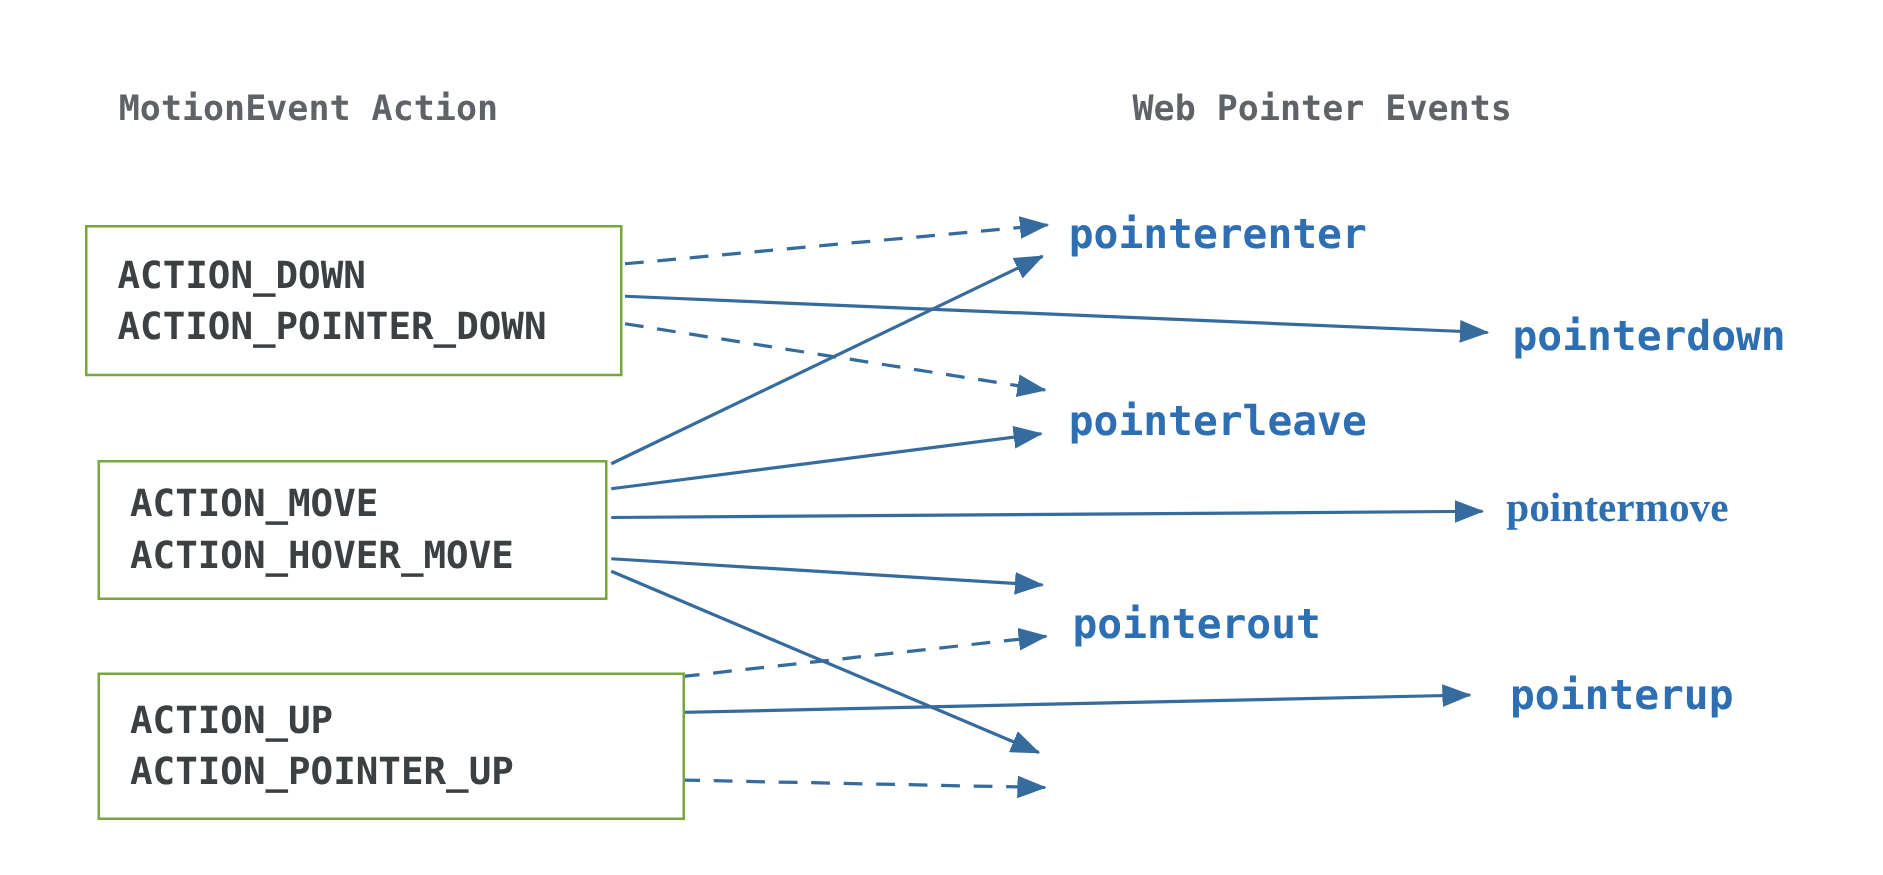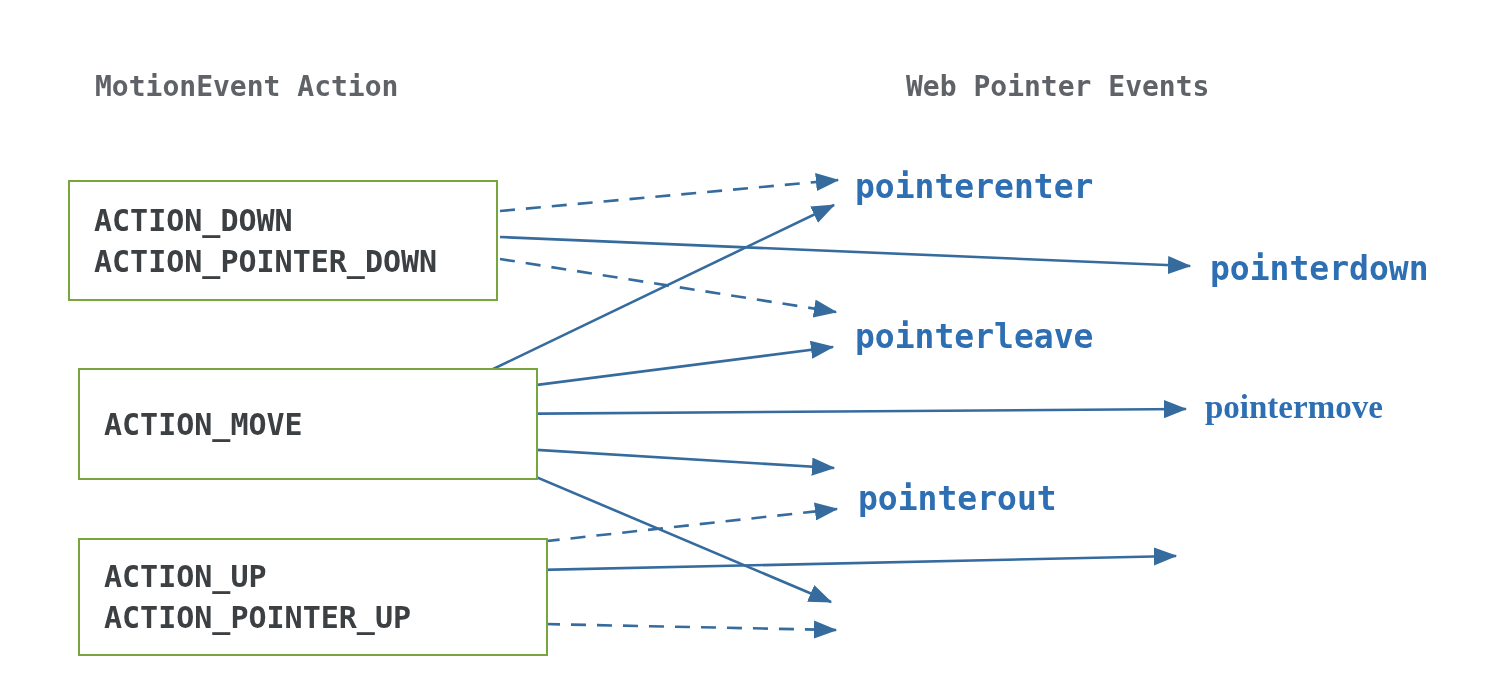--- a/index.html
+++ b/index.html
@@ -36,21 +36,21 @@
     justify-content: center;
     padding-left: 24px;
     font-family: "DejaVu Sans Mono", monospace;
     font-weight: bold;
     font-size: 30px;
     line-height: 41px;
     color: var(--box-text, #3C4043);
     white-space: nowrap;
   }
   #box1 { left: 68px; top: 180px; width: 430px; height: 121px; }
-  #box2 { left: 78px; top: 368px; width: 460px; height: 112px; }
+  #box2 { left: 78px; top: 368px; width: 408px; height: 112px; }
   #box3 { left: 78px; top: 538px; width: 470px; height: 118px; }
 
   .event {
     position: absolute;
     font-family: "DejaVu Sans Mono", monospace;
     font-weight: bold;
     font-size: 33px;
     line-height: 34px;
     color: var(--event-text, #2D6FB2);
     white-space: nowrap;
@@ -98,26 +98,28 @@
 
   <div class="col-header" id="hdr-right">Web Pointer Events</div>
 
   <div class="box" id="box1">
     <div>ACTION_DOWN</div>
     <div>ACTION_POINTER_DOWN</div>
   </div>
 
   <div class="box" id="box2">
     <div>ACTION_MOVE</div>
+    <div>ACTION_HOVER_MOVE</div>
   </div>
 
   <div class="box" id="box3">
     <div>ACTION_UP</div>
     <div>ACTION_POINTER_UP</div>
   </div>
 
   <div class="event" id="ev-enter">pointerenter</div>
   <div class="event" id="ev-down">pointerdown</div>
   <div class="event" id="ev-over">pointerleave</div>
   <div class="event" id="ev-move">pointermove</div>
   <div class="event" id="ev-out">pointerout</div>
+  <div class="event" id="ev-up">pointerup</div>
 
 </div>
 
 </body></html>

